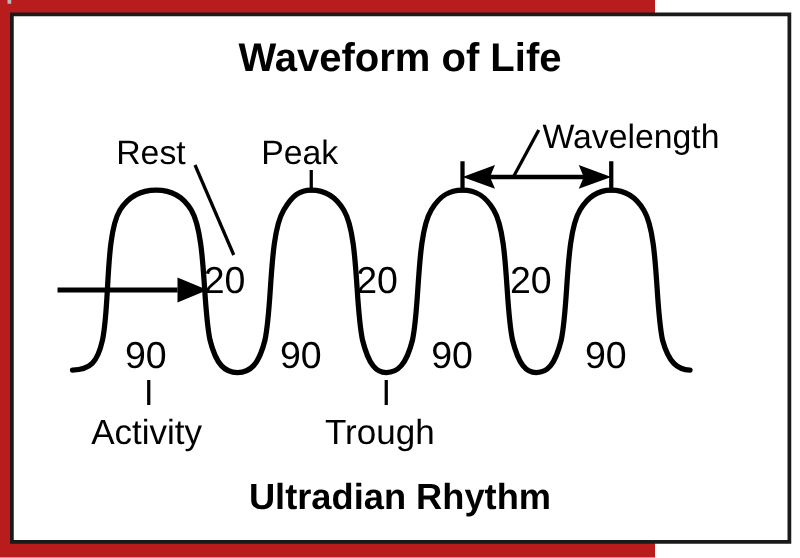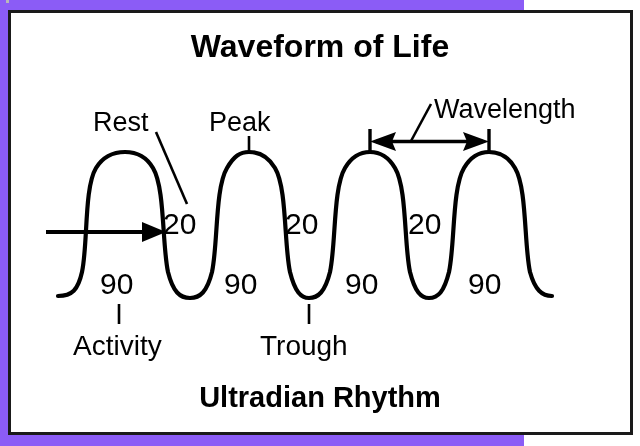--- a/index.html
+++ b/index.html
@@ -12,21 +12,21 @@
     width: 640px;
     height: 446px;
     font-family: "Liberation Sans", sans-serif;
     color: #000000;
     overflow: hidden;
   }
   #figure-root {
     position: relative;
     width: 524px;
     height: 446px;
-    background: #8b5cf6;
+    background: #b91c1c;
   }
   #figure-svg {
     position: absolute;
     left: 0;
     top: 0;
     width: 640px;
     height: 446px;
     display: block;
   }
   .ttl {

